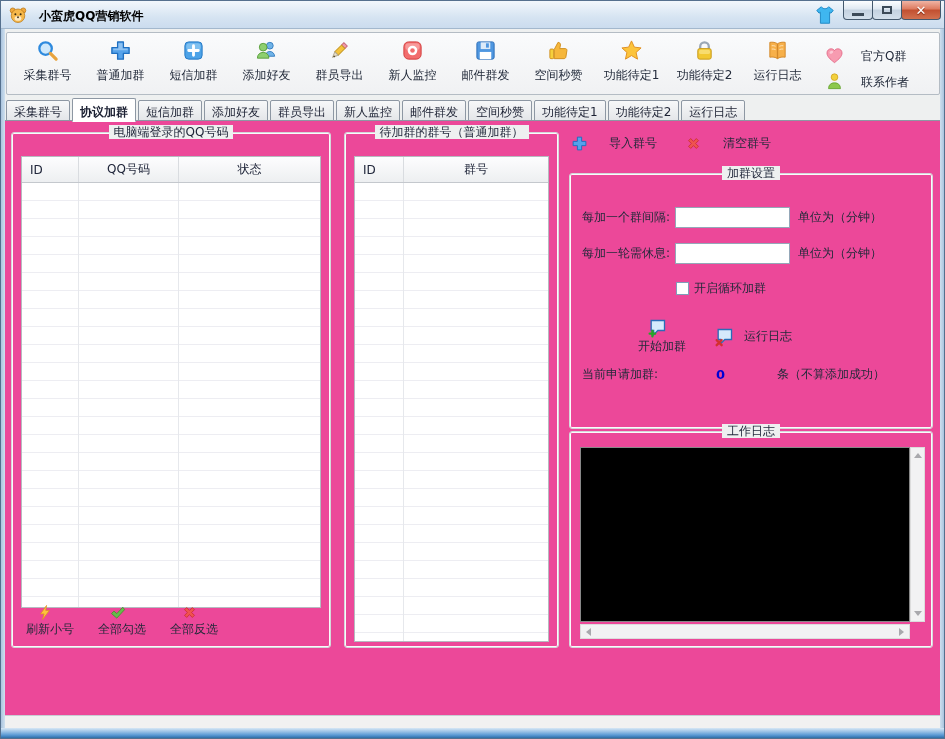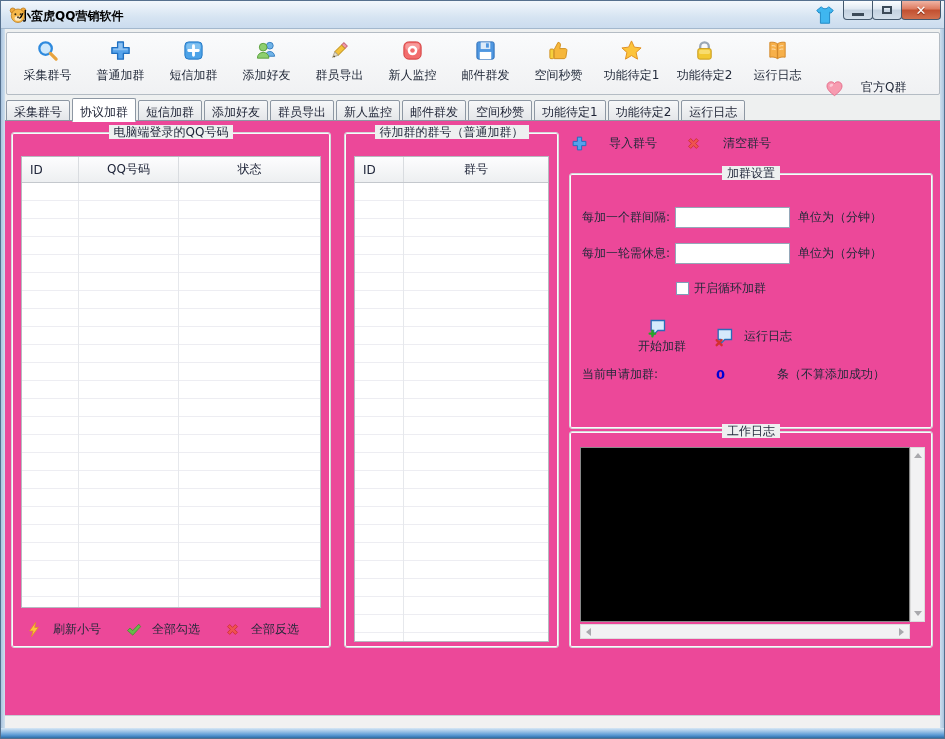--- a/index.html
+++ b/index.html
@@ -15,21 +15,21 @@
     background:linear-gradient(to right,#aac4de,#cfe0ef); z-index:5; }
   .edge-left { left:0; } .edge-right { right:0; background:linear-gradient(to left,#aac4de,#cfe0ef); }
   .edge-bottom { position:absolute; left:0; right:0; bottom:0; height:10px;
     background:linear-gradient(#d7e7f5 0%,#9cc3e6 35%,#5b9bd5 70%,#2f6ea8 100%); z-index:5; }
 
   
   .titlebar { position:absolute; left:0; top:0; width:100%; height:28px;
     background:linear-gradient(#f2f7fc,#d6e4f2 60%,#cbdcee);
     border-bottom:1px solid #a3b8cd; display:flex; align-items:center; }
   .app-icon { position:absolute; left:8px; top:5px; width:18px; height:18px; }
-  .title-text { position:absolute; left:18px; top:7px; font-weight:bold; color:#000;text-align:center; }
+  .title-text { position:absolute; left:38px; top:7px; font-weight:bold; color:#000;text-align:center; }
   .skin-btn { position:absolute; left:812px; top:3px; width:24px; height:22px; cursor:pointer; }
   .winbtns { position:absolute; right:3px; top:0; display:flex; }
   .winbtn { width:30px; height:19px; border:1px solid #44586c; border-top:none;
     border-radius:0 0 4px 4px; margin-left:-1px;
     background:linear-gradient(#fdfeff,#dfe8f1 45%,#c4d2e0 50%,#d4e0ec);
     display:flex; align-items:center; justify-content:center; position:relative; }
   .winbtn.close { width:40px;
     background:linear-gradient(#f0b4a4,#dd7a5f 45%,#c14f30 50%,#d2714f); }
   .glyph-min { width:12px; height:3px; background:#3c4a58; margin-top:8px; }
   .glyph-max { width:10px; height:8px; border:2px solid #3c4a58; background:transparent; }
@@ -37,31 +37,31 @@
 
   
   .toolbar { position:absolute; left:5px; top:31px; width:934px; height:63px;
     background:linear-gradient(#fafbfc,#f0f1f3); border:1px solid #b4bcc4; border-radius:2px; }
   .tb-items { position:absolute; left:4px; top:4px; display:flex; }
   .tb-item { width:73px; height:54px; display:flex; flex-direction:column;
     align-items:center; justify-content:flex-start; cursor:pointer; }
   .tb-item svg { width:23px; height:23px; margin-top:2px; }
   .tb-item .lbl { margin-top:5px; white-space:nowrap; color:#222a3a; }
   .tb-right { position:absolute; right:10px; top:6px; width:108px; }
-  .tb-rrow { display:flex; align-items:flex-start; height:26px; cursor:pointer;margin-top:40px; }
+  .tb-rrow { display:flex; align-items:flex-end; height:26px; cursor:pointer; }
   .tb-rrow svg { width:19px; height:19px; margin-right:17px; margin-left:4px; }
 
   
   .tabbar { position:absolute; left:5px; top:97px; height:23px; display:flex; z-index:3; }
   .tab { padding:3px 7px 4px 7px; margin-right:2px; border:1px solid #8d97a3;
     border-bottom:1px solid #8d97a3; border-radius:2px 2px 0 0;
     background:linear-gradient(#f7f8f9,#e4e6e9); white-space:nowrap; cursor:pointer;
     height:21px; margin-top:2px; color:#1c2133; }
   .tab.active { background:#fff; border-bottom:1px solid #fff; height:24px; margin-top:0;
-    padding-top:5px; font-weight:normal; }
+    padding-top:5px; font-weight:bold; }
 
   
   .content { position:absolute; left:4px; top:119px; width:937px; height:597px;
     background:#ec4899; border-top:1px solid #8d97a3; }
 
   .groupbox { position:absolute; border:1px solid #d4d7da; border-radius:3px;
     box-shadow:0 0 0 1px #fbfbfc inset; }
   .legend { position:absolute; top:-9px; left:0; right:0; text-align:center; pointer-events:none; }
   .legend span { background:#eef0f0; padding:0 5px; color:#1e2538; }
 
@@ -75,21 +75,21 @@
   .grid-body { position:absolute; left:0; right:0; top:26px; bottom:0;
     background:repeating-linear-gradient(to bottom,#ffffff 0 17px,#ededf2 17px 18px); }
   .vline { position:absolute; top:0; bottom:0; width:1px; background:#e6e8ec; }
 
   
   .tool-link { display:flex; align-items:center; cursor:pointer; white-space:nowrap; }
   .tool-link svg { width:17px; height:17px; margin-right:10px; }
   .tool-link .lbl { color:#222a3a; }
 
   .leftbtns { position:absolute; left:14px; bottom:9px; display:flex; }
-  .leftbtns .tool-link { margin-right:24px; }
+  .leftbtns .tool-link { margin-right:24px;flex-direction:column; }
 
   
   .row-import { position:absolute; left:570px; top:132px; display:flex; }
   .row-import .tool-link { margin-right:28px; width:86px; justify-content:space-between; }
 
   .field-row { position:absolute; display:flex; align-items:center; }
   .txt { width:115px; height:21px; border:1px solid #94a7b8; background:#fff;
     font-family:inherit; font-size:12px; padding:0 3px; }
   .unit { margin-left:8px; }
   .cb { width:13px; height:13px; border:1px solid #7f9db9; background:#fff;

